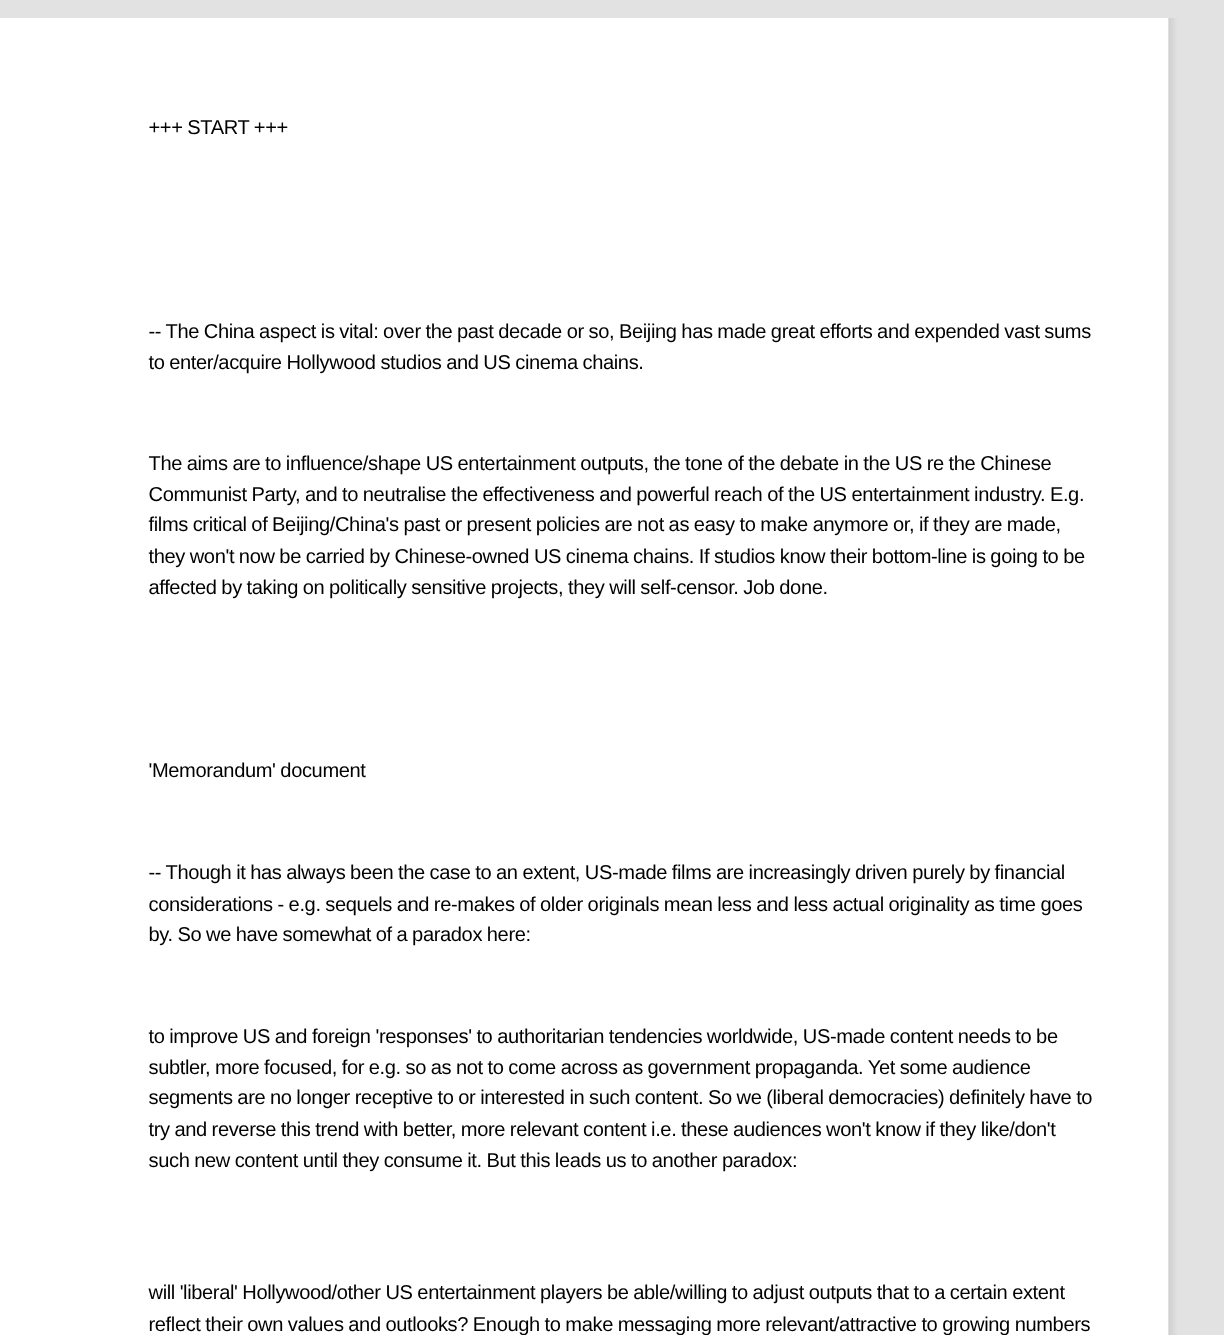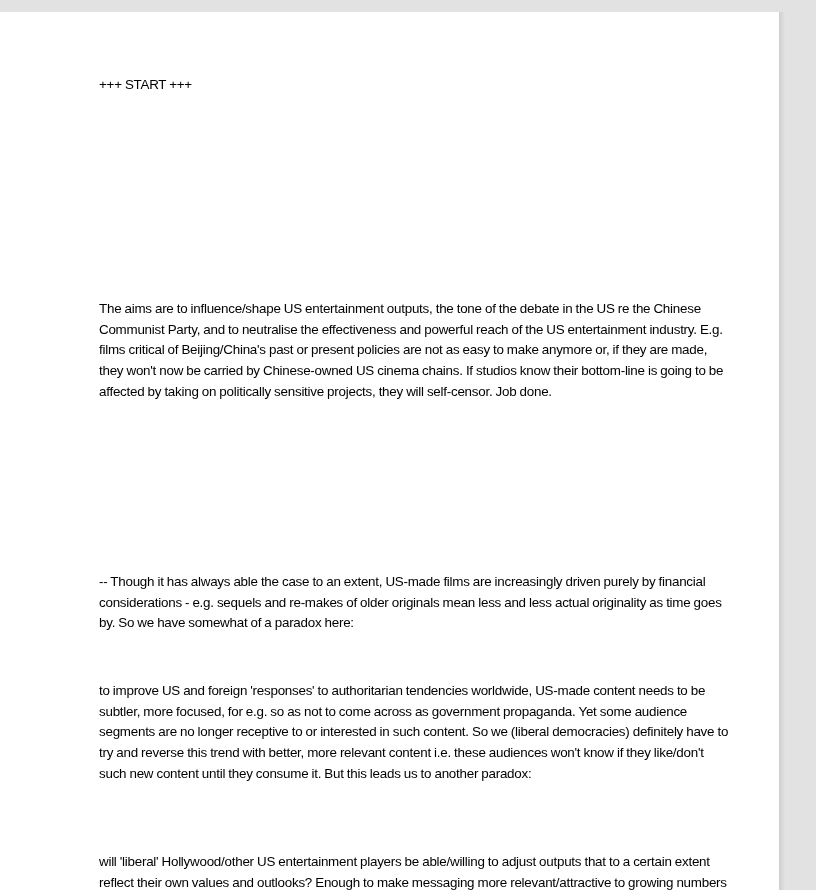--- a/index.html
+++ b/index.html
@@ -48,20 +48,22 @@
       white-space: normal;
     }
   </style>
 </head>
 <body>
 
 <div class="viewer">
   <div class="page">
     <p class="text" style="top:63px;">+++ START +++</p>
 
+    <p class="text" style="top:199px;">-- The China aspect is vital: over the past decade or so, Beijing has made great efforts and expended vast sums to enter/acquire Hollywood studios and US cinema chains.</p>
     <p class="text" style="top:287px;">The aims are to influence/shape US entertainment outputs, the tone of the debate in the US re the Chinese Communist Party, and to neutralise the effectiveness and powerful reach of the US entertainment industry. E.g. films critical of Beijing/China's past or present policies are not as easy to make anymore or, if they are made, they won't now be carried by Chinese-owned US cinema chains. If studios know their bottom-line is going to be affected by taking on politically sensitive projects, they will self-censor. Job done.</p>
 
-    <p class="text" style="top:560px;">-- Though it has always able the case to an extent, US-made films are increasingly driven purely by financial considerations - e.g. sequels and re-makes of older originals mean less and less actual originality as time goes by. So we have somewhat of a paradox here:</p>
+    <p class="text" style="top:492px;">'Memorandum' document</p>
+    <p class="text" style="top:560px;">-- Though it has always been the case to an extent, US-made films are increasingly driven purely by financial considerations - e.g. sequels and re-makes of older originals mean less and less actual originality as time goes by. So we have somewhat of a paradox here:</p>
     <p class="text" style="top:669px;">to improve US and foreign 'responses' to authoritarian tendencies worldwide, US-made content needs to be subtler, more focused, for e.g. so as not to come across as government propaganda. Yet some audience segments are no longer receptive to or interested in such content. So we (liberal democracies) definitely have to try and reverse this trend with better, more relevant content i.e. these audiences won't know if they like/don't such new content until they consume it. But this leads us to another paradox:</p>
     <p class="text" style="top:840px;">will 'liberal' Hollywood/other US entertainment players be able/willing to adjust outputs that to a certain extent reflect their own values and outlooks? Enough to make messaging more relevant/attractive to growing numbers of socially-conservative consumers (or who at least identify as</p>
   </div>
   <div class="page-shadow"></div>
 </div>
 
 </body></html>

